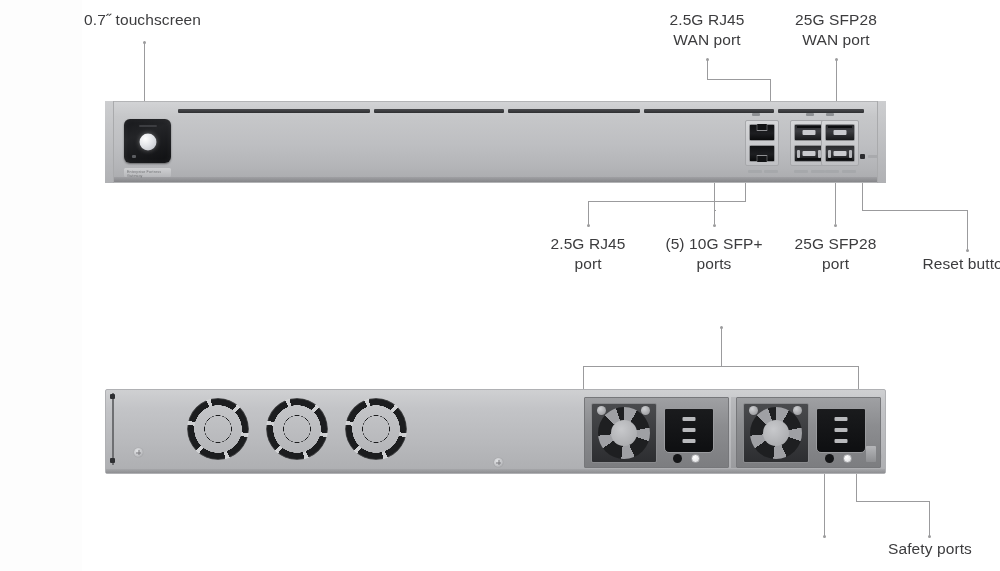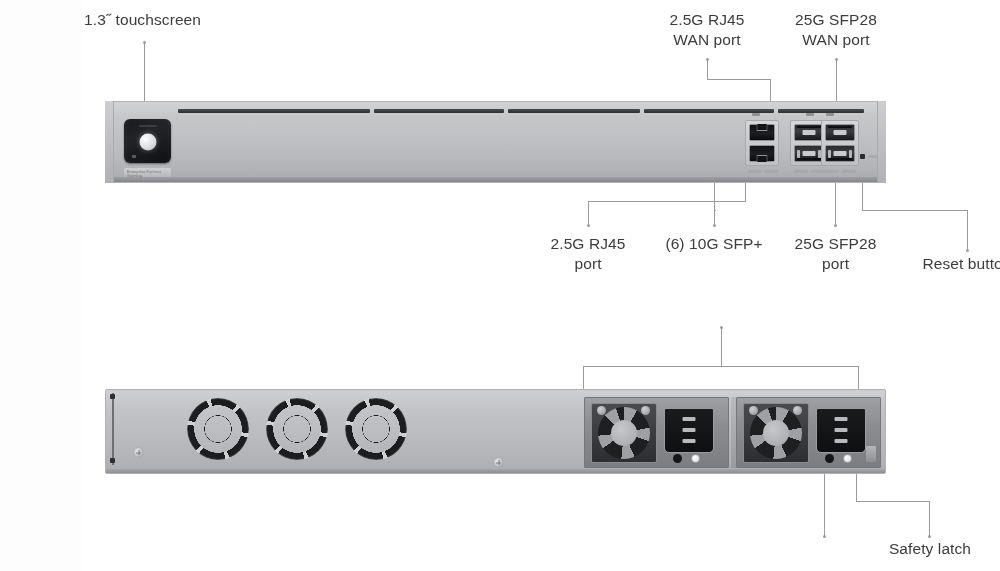--- a/index.html
+++ b/index.html
@@ -286,21 +286,21 @@
     background:linear-gradient(180deg,#b9babd,#9a9b9e);
   }
 </style>
 </head>
 <body>
 
 <div id="stage">
 
   <div class="page-tint"></div>
 
-  <div class="label" style="left:84px; top:10px;">1.3˝ touchscreen</div>
+  <div class="label" style="left:84px; top:10px;">0.7˝ touchscreen</div>
   <div class="dot" style="left:143px; top:41px;"></div>
   <div class="ln v" style="left:144px; top:43px; height:58px;"></div>
 
   <div class="label center" style="left:655px; top:10px; width:104px;">2.5G RJ45</div>
   <div class="label center" style="left:655px; top:30px; width:104px;">WAN port</div>
   <div class="dot" style="left:706px; top:58px;"></div>
   <div class="ln v" style="left:707px; top:60px; height:19px;"></div>
   <div class="ln h" style="left:707px; top:79px; width:64px;"></div>
   <div class="ln v" style="left:770px; top:79px; height:23px;"></div>
 
@@ -378,21 +378,22 @@
   <div class="ln h" style="left:588px; top:201px; width:158px;"></div>
   <div class="ln v" style="left:588px; top:201px; height:24px;"></div>
   <div class="dot" style="left:587px; top:224px;"></div>
   <div class="label center" style="left:537px; top:234px; width:102px;">2.5G RJ45</div>
   <div class="label center" style="left:537px; top:254px; width:102px;">port</div>
 
   <div class="ln v" style="left:714px; top:183px; height:27px;"></div>
   <div class="ln h" style="left:714px; top:210px; width:2px;"></div>
   <div class="ln v" style="left:714px; top:210px; height:14px;"></div>
   <div class="dot" style="left:713px; top:224px;"></div>
-  <div class="label center" style="left:650px; top:234px; width:128px;">(6) 10G SFP+</div>
+  <div class="label center" style="left:650px; top:234px; width:128px;">(5) 10G SFP+</div>
+  <div class="label center" style="left:650px; top:254px; width:128px;">ports</div>
 
   <div class="ln v" style="left:835px; top:183px; height:41px;"></div>
   <div class="dot" style="left:834px; top:224px;"></div>
   <div class="label center" style="left:784px; top:234px; width:103px;">25G SFP28</div>
   <div class="label center" style="left:784px; top:254px; width:103px;">port</div>
 
   <div class="ln v" style="left:862px; top:183px; height:27px;"></div>
   <div class="ln h" style="left:862px; top:210px; width:106px;"></div>
   <div class="ln v" style="left:967px; top:210px; height:40px;"></div>
   <div class="dot" style="left:966px; top:249px;"></div>
@@ -459,15 +460,15 @@
     </div>
   </div>
 
   <div class="ln v" style="left:824px; top:474px; height:62px;"></div>
   <div class="dot" style="left:823px; top:535px;"></div>
 
   <div class="ln v" style="left:856px; top:474px; height:27px;"></div>
   <div class="ln h" style="left:856px; top:501px; width:74px;"></div>
   <div class="ln v" style="left:929px; top:501px; height:35px;"></div>
   <div class="dot" style="left:928px; top:535px;"></div>
-  <div class="label center" style="left:866px; top:539px; width:128px;">Safety latch</div>
+  <div class="label center" style="left:866px; top:539px; width:128px;">Safety ports</div>
 
 </div>
 
 </body></html>

